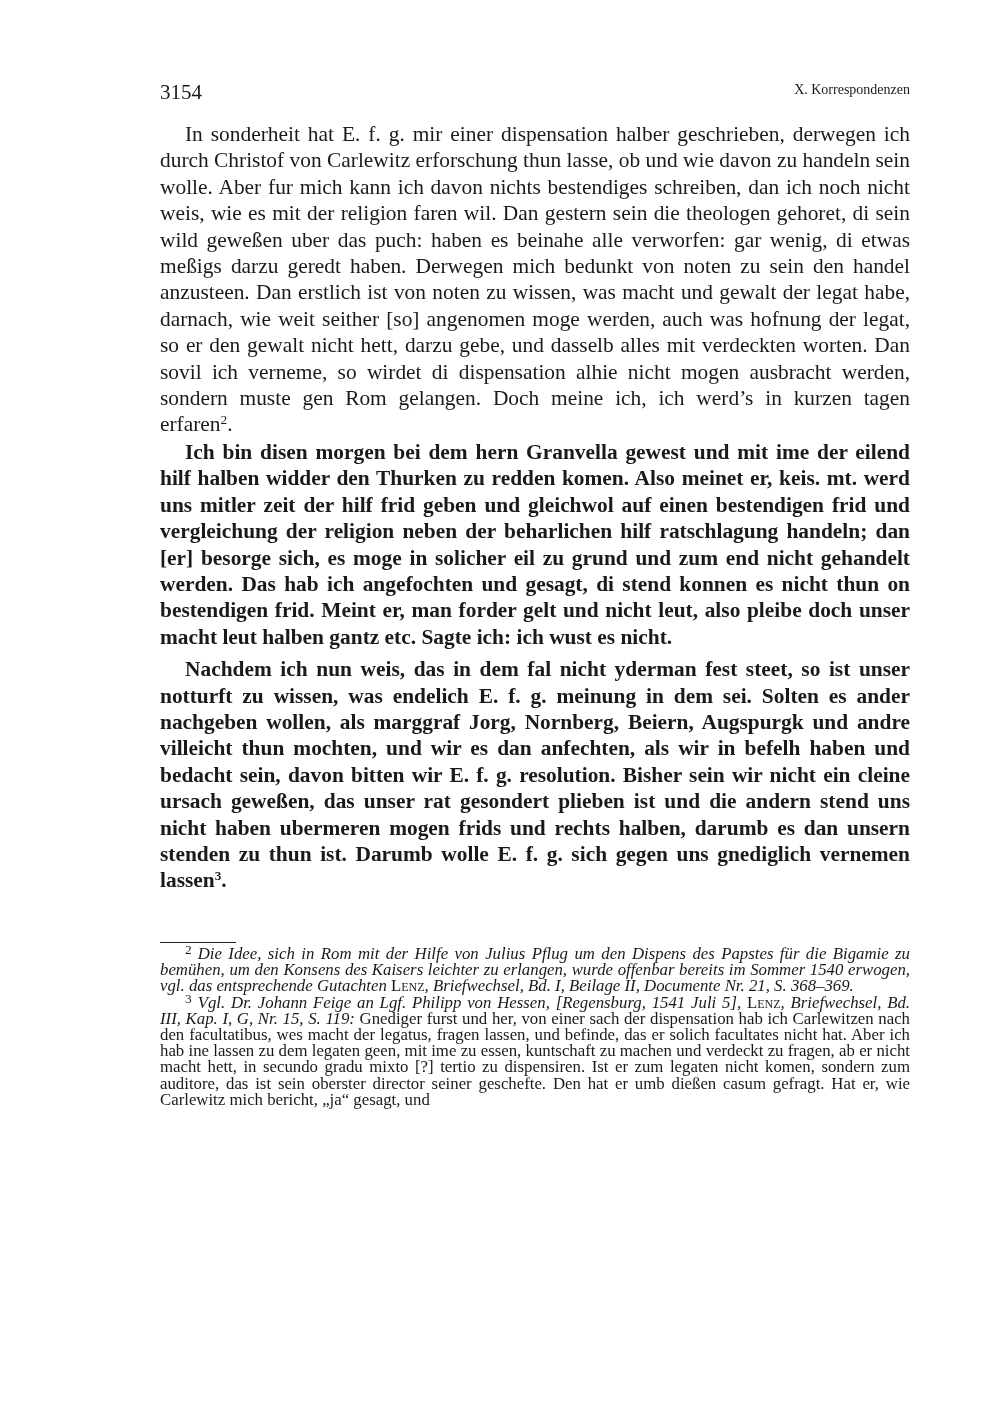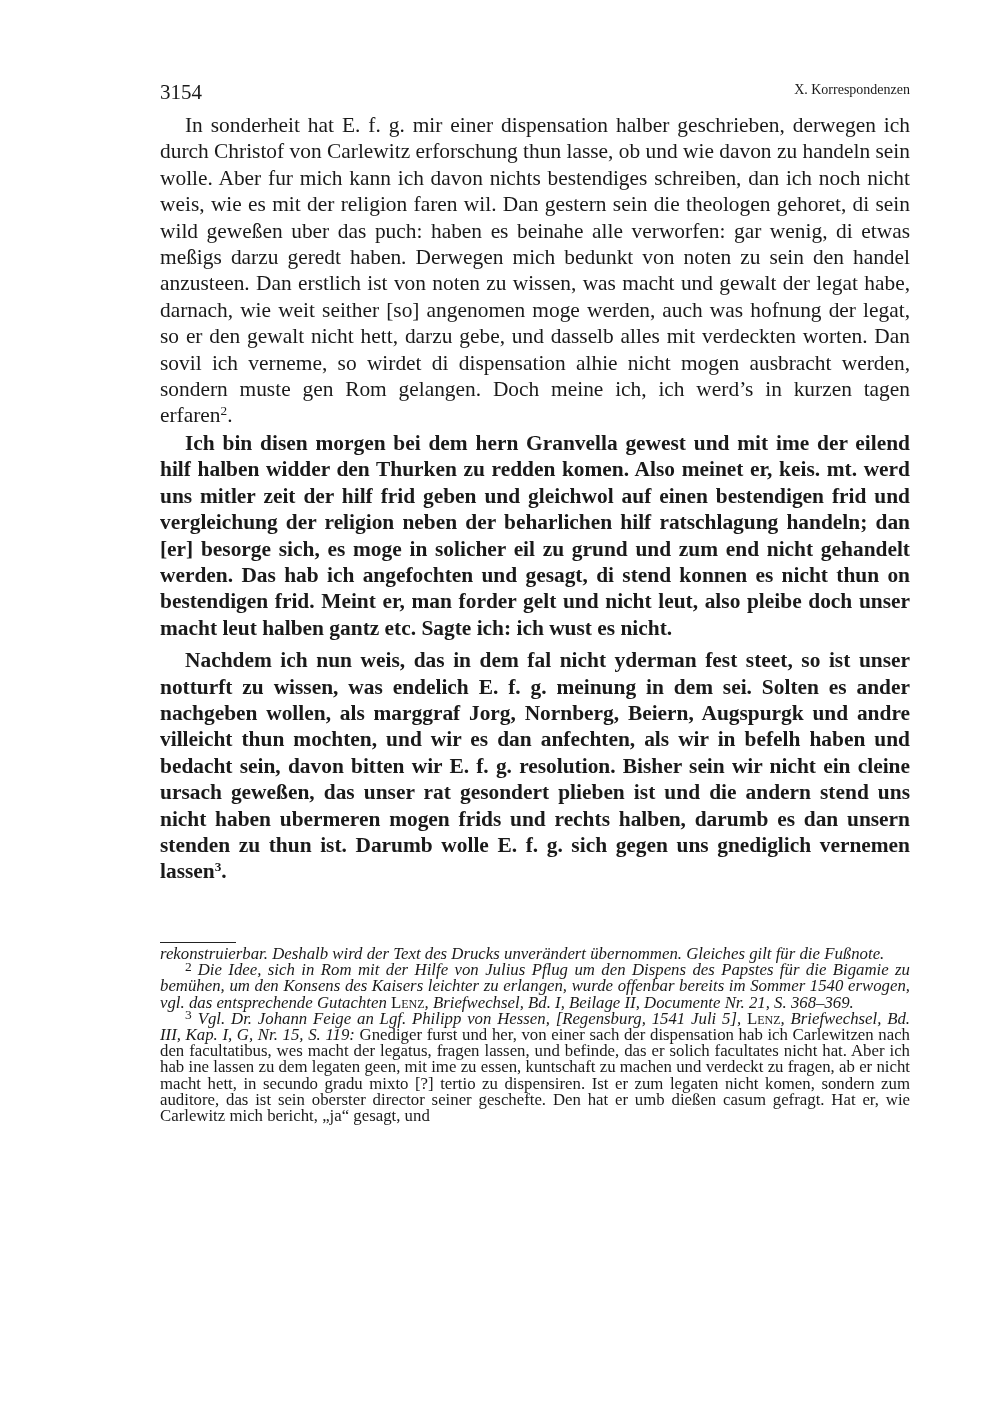--- a/index.html
+++ b/index.html
@@ -1,21 +1,21 @@
 <!DOCTYPE html>
 <html><head>
 <meta charset="utf-8">
 <style>
   html, body { margin: 0; padding: 0; background: #ffffff; }
   body { width: 1004px; height: 1418px; position: relative; overflow: hidden; color: #1a1a1a; }
   .page { position: absolute; left: 160px; top: 78px; width: 750px; font-family: "Liberation Serif", "DejaVu Serif", serif; }
   .header { position: relative; height: 30px; font-size: 20px; }
   .page-num { position: absolute; left: 0; top: 2px; font-size: 21px; text-align: center; }
   .running-title { position: absolute; left: 4px; right: 0; top: 4px; text-align: right; font-size: 14px; }
-  .body { margin-top: 4px; font-size: 21.4px; line-height: 26.4px; text-align: justify; }
+  .body { margin-top: 13px; font-size: 21.4px; line-height: 26.4px; text-align: justify; }
   .body p { margin: 0; text-indent: 25px; }
   .body p + p { margin-top: 1px; font-weight: bold; }
   .body p.gap { margin-top: 6px; }
   sup { font-size: 0.62em; vertical-align: 0.5em; line-height: 0; }
   .rule { position: absolute; left: 0; top: 864px; width: 76px; border-top: 1px solid #222; }
   .notes { position: absolute; left: 0; top: 868px; width: 750px; font-size: 16.8px; line-height: 16.2px; text-align: justify; }
   .notes p { margin: 0; }
   .notes p.fn { text-indent: 25px; margin-top: 0; }
   .it { font-style: italic; }
   .sc { font-variant: small-caps; font-style: normal; }
@@ -32,17 +32,16 @@
 
   <div class="body">
     <p><span>In sonderheit hat E. f. g. mir einer dispensation halber geschrieben, derwegen ich durch Christof von Carlewitz erforschung thun lasse, ob und wie davon zu handeln sein wolle. Aber fur mich kann ich davon nichts bestendiges schreiben, dan ich noch nicht weis, wie es mit der religion faren wil. Dan gestern sein die theologen gehoret, di sein wild geweßen uber das puch: haben es beinahe alle verworfen: gar wenig, di etwas meßigs darzu geredt haben. Derwegen mich bedunkt von noten zu sein den handel anzusteen. Dan erstlich ist von noten zu wissen, was macht und gewalt der legat habe, darnach, wie weit seither [so] angenomen moge werden, auch was hofnung der legat, so er den gewalt nicht hett, darzu gebe, und dasselb alles mit verdeckten worten. Dan sovil ich verneme, so wirdet di dispensation alhie nicht mogen ausbracht werden, sondern muste gen Rom gelangen. Doch meine ich, ich werd’s in kurzen tagen erfaren</span><sup>2</sup><span>.</span></p>
     <p><span>Ich bin disen morgen bei dem hern Granvella gewest und mit ime der eilend hilf halben widder den Thurken zu redden komen. Also meinet er, keis. mt. werd uns mitler zeit der hilf frid geben und gleichwol auf einen bestendigen frid und vergleichung der religion neben der beharlichen hilf ratschlagung handeln; dan [er] besorge sich, es moge in solicher eil zu grund und zum end nicht gehandelt werden. Das hab ich angefochten und gesagt, di stend konnen es nicht thun on bestendigen frid. Meint er, man forder gelt und nicht leut, also pleibe doch unser macht leut halben gantz etc. Sagte ich: ich wust es nicht.</span></p>
     <p class="gap"><span>Nachdem ich nun weis, das in dem fal nicht yderman fest steet, so ist unser notturft zu wissen, was endelich E. f. g. meinung in dem sei. Solten es ander nachgeben wollen, als marggraf Jorg, Nornberg, Beiern, Augspurgk und andre villeicht thun mochten, und wir es dan anfechten, als wir in befelh haben und bedacht sein, davon bitten wir E. f. g. resolution. Bisher sein wir nicht ein cleine ursach geweßen, das unser rat gesondert plieben ist und die andern stend uns nicht haben ubermeren mogen frids und rechts halben, darumb es dan unsern stenden zu thun ist. Darumb wolle E. f. g. sich gegen uns gnediglich vernemen lassen</span><sup>3</sup><span>.</span></p>
   </div>
 
   <div class="rule"></div>
 
   <div class="notes">
-    <p class="it">rekonstruierbar. Deshalb wird der Text des Drucks unverändert übernommen. Gleiches gilt für die Fußnote.</p>
     <p class="fn"><span class="fnmark">2</span><span class="it">Die Idee, sich in Rom mit der Hilfe von Julius Pflug um den Dispens des Papstes für die Bigamie zu bemühen, um den Konsens des Kaisers leichter zu erlangen, wurde offenbar bereits im Sommer 1540 erwogen, vgl. das entsprechende Gutachten</span> <span class="sc">Lenz</span><span class="it">, Briefwechsel, Bd. I, Beilage II, Documente Nr. 21, S. 368–369.</span></p>
     <p class="fn"><span class="fnmark">3</span><span class="it">Vgl. Dr. Johann Feige an Lgf. Philipp von Hessen, [Regensburg, 1541 Juli 5],</span> <span class="sc">Lenz</span><span class="it">, Briefwechsel, Bd. III, Kap. I, G, Nr. 15, S. 119:</span> <span>Gnediger furst und her, von einer sach der dispensation hab ich Carlewitzen nach den facultatibus, wes macht der legatus, fragen lassen, und befinde, das er solich facultates nicht hat. Aber ich hab ine lassen zu dem legaten geen, mit ime zu essen, kuntschaft zu machen und verdeckt zu fragen, ab er nicht macht hett, in secundo gradu mixto [?] tertio zu dispensiren. Ist er zum legaten nicht komen, sondern zum auditore, das ist sein oberster director seiner geschefte. Den hat er umb dießen casum gefragt. Hat er, wie Carlewitz mich bericht, „ja“ gesagt, und</span></p>
   </div>
 </div>
 
 </body></html>

